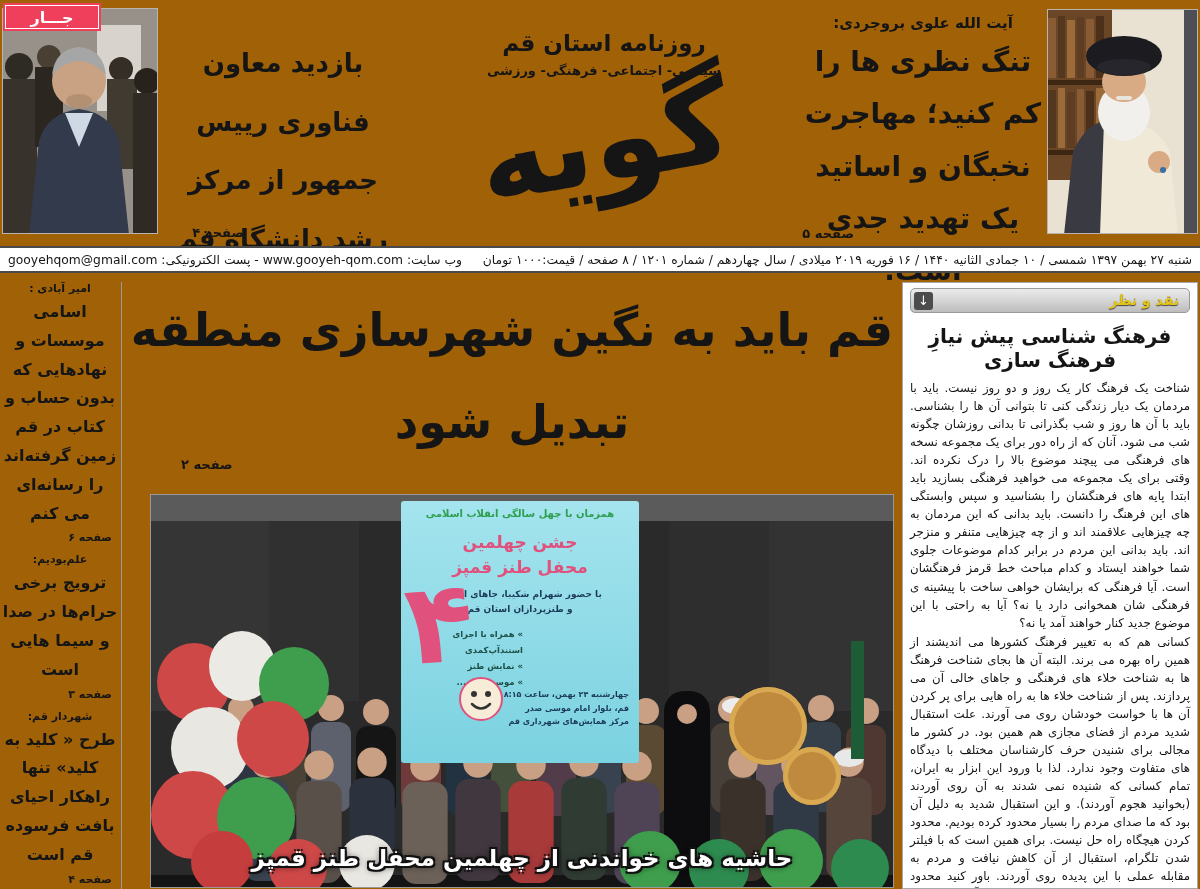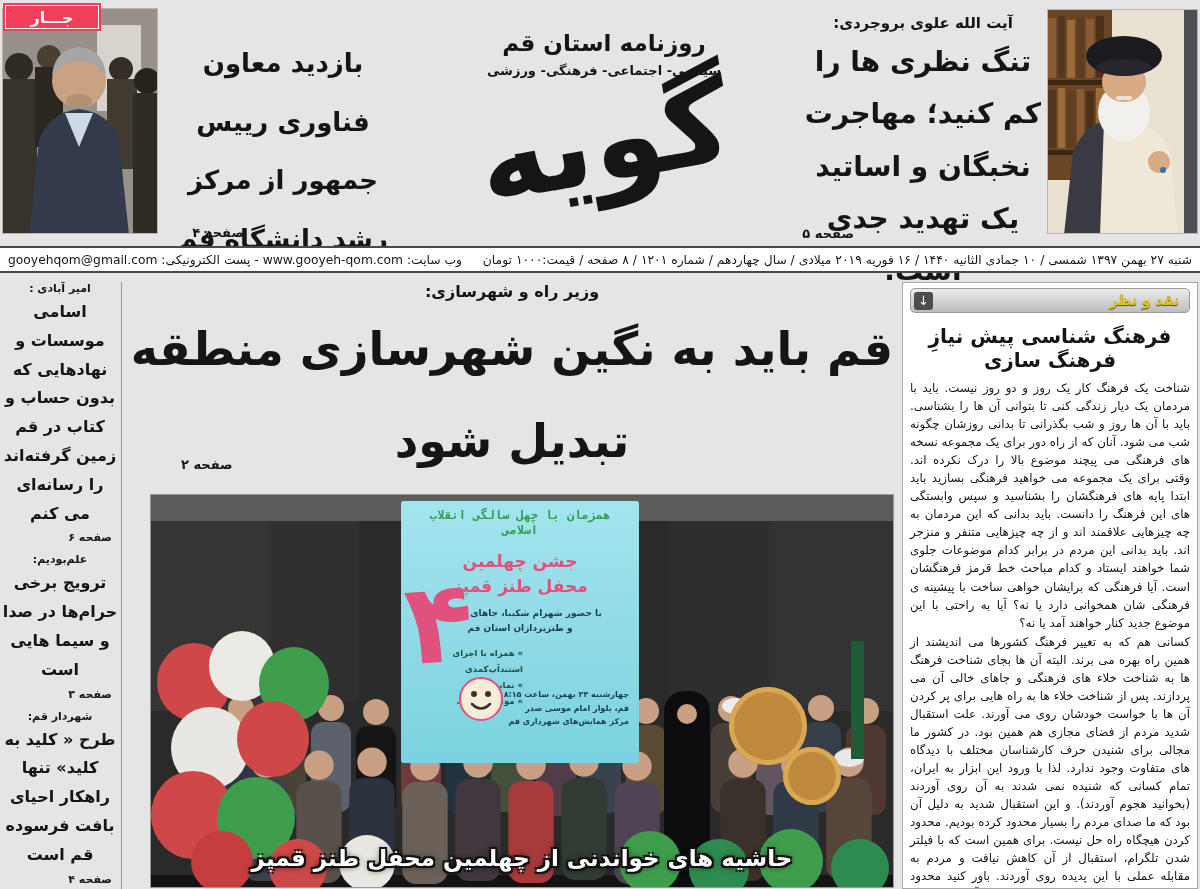--- a/index.html
+++ b/index.html
@@ -1,21 +1,21 @@
 <!DOCTYPE html>
 <html dir="rtl" lang="fa"><head>
 <meta charset="utf-8">
 <style>
   * { margin:0; padding:0; box-sizing:border-box; }
   html,body { width:1200px; height:889px; }
   body {
     font-family:"DejaVu Sans", sans-serif;
     background:#fbfbfa; color:#151515; direction:rtl; overflow:hidden;
   }
-  #page { position:relative; width:1200px; height:889px; background:#e5e5e5; }
+  #page { position:relative; width:1200px; height:889px; background:#a16207; }
 
   
   .corner-logo { position:absolute; left:3px; top:3px; width:98px; height:28px;
     background:#ef3f5b; z-index:5; }
   .corner-logo .inner { margin:2px; height:calc(100% - 4px); border:1.5px solid #fff;
     display:flex; align-items:center; justify-content:center;
     color:#fff; font-weight:bold; font-size:16px; letter-spacing:1px; }
 
   .photo-frame { position:absolute; border:1px solid #b9b5ae; background:#888; overflow:hidden; }
   #tl-photo { left:2px; top:8px; width:156px; height:226px; }
@@ -60,21 +60,21 @@
   
   .event-photo { position:absolute; left:24px; top:212px; width:744px; height:394px;
     background:#262626; border:1px solid #999; overflow:hidden; }
   .event-photo svg.bgcrowd { position:absolute; inset:0; }
 
   .balloon { position:absolute; border-radius:50%; }
 
   .poster { position:absolute; left:250px; top:6px; width:238px; height:262px;
     background:linear-gradient(#a4e4ee,#7bd2e0); border-radius:3px;
     padding:7px 8px 6px; text-align:center; color:#1c3a58; z-index:3; }
-  .poster .p-kick { font-size:12px; font-weight:bold; color:#2f9e4f;font-family:Liberation Mono, monospace; }
+  .poster .p-kick { font-size:10px; font-weight:bold; color:#2f9e4f; }
   .poster .p-title { font-size:17px; font-weight:bold; color:#e0517d; line-height:1.45; margin-top:11px; }
   .poster .p-sub { font-size:9px; font-weight:bold; margin-top:8px; line-height:1.6; }
   .poster .p-bullets { margin-top:10px; padding-right:108px; text-align:right;
     font-size:8.5px; font-weight:bold; color:#1d5047; line-height:1.9; }
   .poster .p-sched { position:absolute; right:10px; bottom:34px; text-align:right;
     font-size:8px; line-height:1.7; color:#1b3a5c; font-weight:bold; }
   .poster .big-num { position:absolute; left:4px; top:66px; font-size:112px; font-weight:bold;
     color:#e0517d; line-height:1; transform:rotate(-4deg); }
   .poster .smiley { position:absolute; left:58px; top:176px; width:44px; height:44px; }
 
@@ -198,21 +198,20 @@
     </div>
     <div class="sb-item">
       <div class="kick">شهردار قم:</div>
       <div class="hl">طرح « کلید به کلید» تنها راهکار احیای بافت فرسوده قم است</div>
       <div class="pg">صفحه ۴</div>
     </div>
 
   </div>
 
   <div class="lead">
-    <div class="kick">وزیر راه و شهرسازی:</div>
     <div class="hl">قم باید به نگین شهرسازی منطقه تبدیل شود</div>
     <div class="pg">صفحه ۲</div>
 
     <div class="event-photo">
       <svg class="bgcrowd" viewBox="0 0 744 394" width="744" height="394">
         <defs>
           <symbol id="person" viewBox="0 0 44 120">
             <circle cx="22" cy="16" r="13" fill="#c9a083"></circle>
             <rect x="2" y="30" width="40" height="90" rx="12" fill="currentColor"></rect>
           </symbol>

